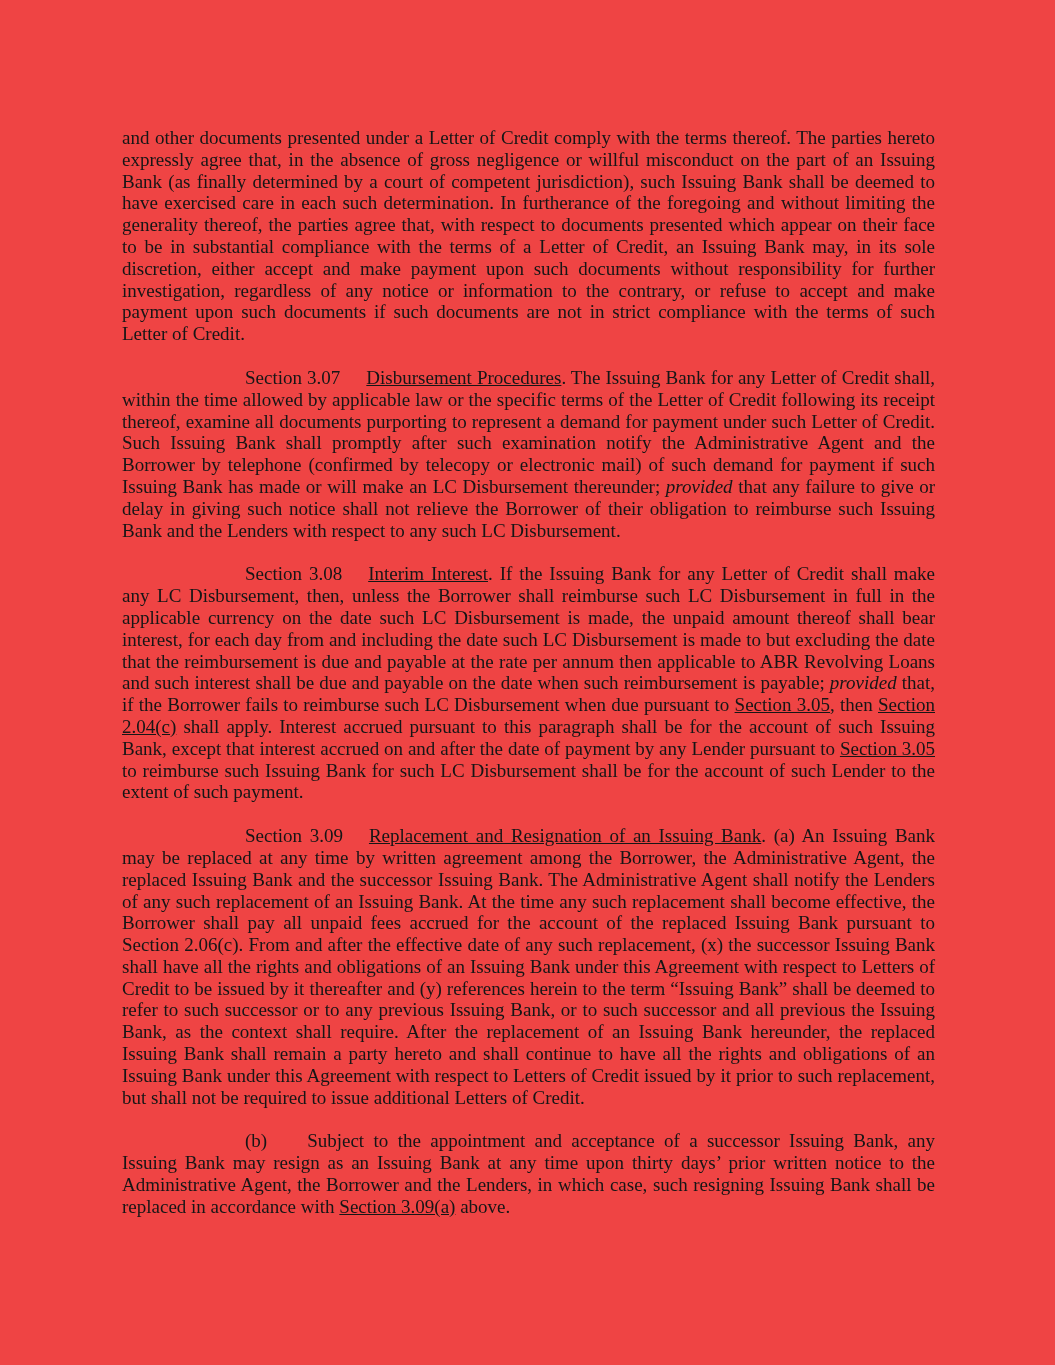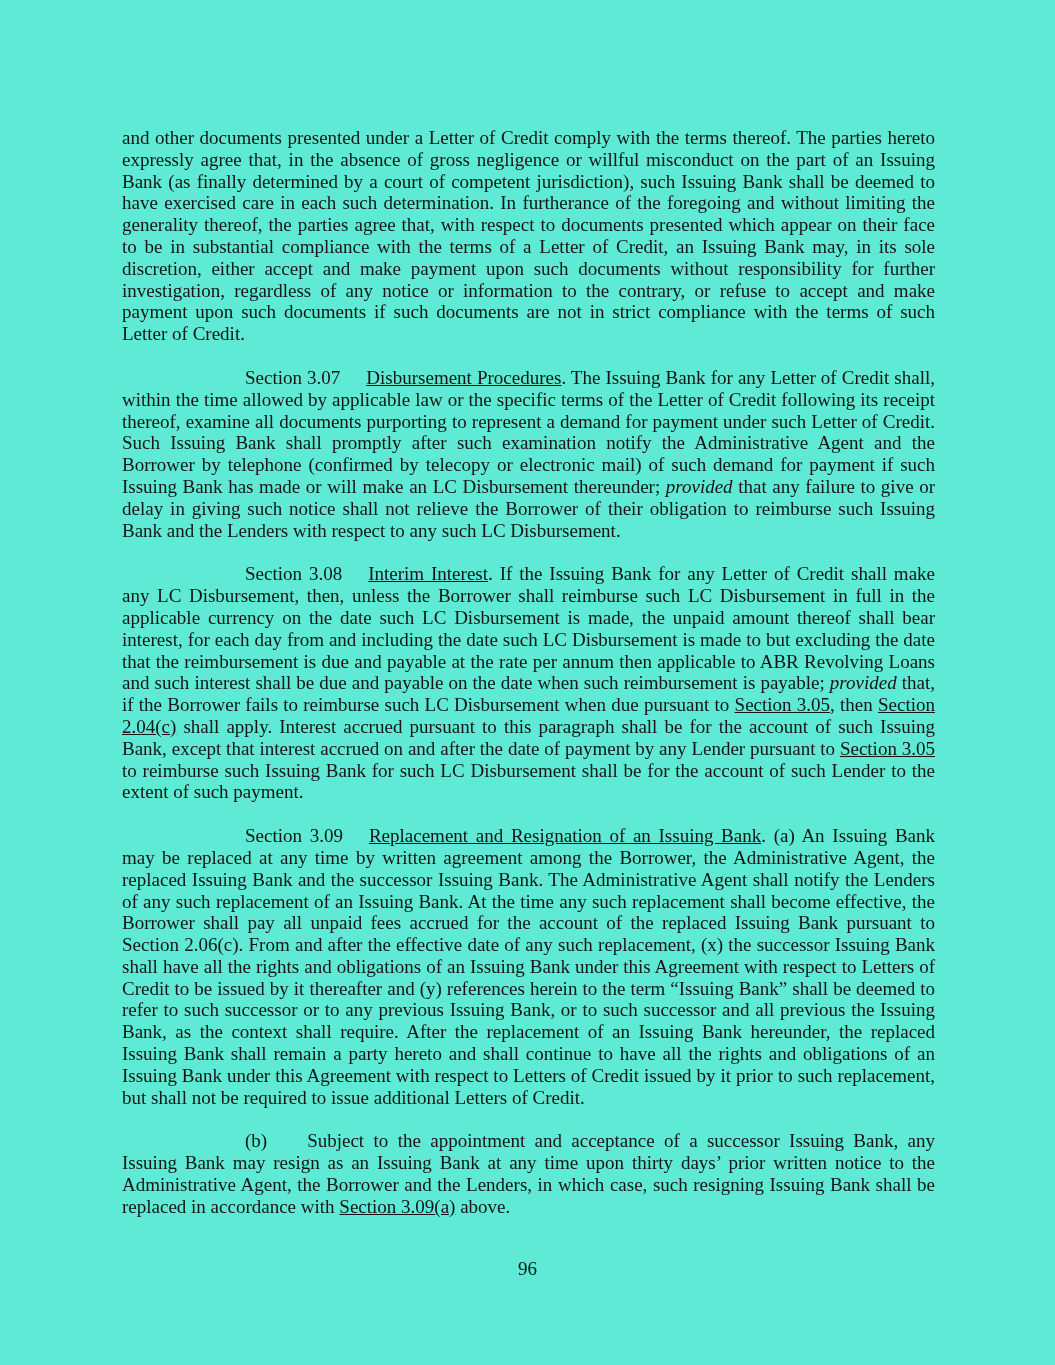--- a/index.html
+++ b/index.html
@@ -7,21 +7,21 @@
   body {
     width: 1055px;
     height: 1365px;
     font-family: "Liberation Serif", serif;
     color: #161616;
   }
   .page {
     position: relative;
     width: 1055px;
     height: 1365px;
-    background: #5eead4;
+    background: #ef4444;
     padding: 127px 120px 0 122px;
     overflow: hidden;
   }
   .para {
     font-size: 19px;
     line-height: 21.8px;
     text-align: justify;
     margin-bottom: 22px;
   }
   .para.indented { text-indent: 123px; margin-top: 6px; }
@@ -42,14 +42,13 @@
 <body>
 
 <div class="page">
   <div class="content">
       <p class="para"><span>and other documents presented under a Letter of Credit comply with the terms thereof.  The parties hereto expressly agree that, in the absence of gross negligence or willful misconduct on the part of an Issuing Bank (as finally determined by a court of competent jurisdiction), such Issuing Bank shall be deemed to have exercised care in each such determination.  In furtherance of the foregoing and without limiting the generality thereof, the parties agree that, with respect to documents presented which appear on their face to be in substantial compliance with the terms of a Letter of Credit, an Issuing Bank may, in its sole discretion, either accept and make payment upon such documents without responsibility for further investigation, regardless of any notice or information to the contrary, or refuse to accept and make payment upon such documents if such documents are not in strict compliance with the terms of such Letter of Credit.</span></p>
       <p class="para indented"><span>Section 3.07</span><span class="tab" style="width: 26px;"></span><span class="underline">Disbursement Procedures</span><span>. The Issuing Bank for any Letter of Credit shall, within the time allowed by applicable law or the specific terms of the Letter of Credit following its receipt thereof, examine all documents purporting to represent a demand for payment under such Letter of Credit.  Such Issuing Bank shall promptly after such examination notify the Administrative Agent and the Borrower by telephone (confirmed by telecopy or electronic mail) of such demand for payment if such Issuing Bank has made or will make an LC Disbursement thereunder; </span><span class="italic">provided</span><span> that any failure to give or delay in giving such notice shall not relieve the Borrower of their obligation to reimburse such Issuing Bank and the Lenders with respect to any such LC Disbursement.</span></p>
       <p class="para indented"><span>Section 3.08</span><span class="tab" style="width: 26px;"></span><span class="underline">Interim Interest</span><span>.  If the Issuing Bank for any Letter of Credit shall make any LC Disbursement, then, unless the Borrower shall reimburse such LC Disbursement in full in the applicable currency on the date such LC Disbursement is made, the unpaid amount thereof shall bear interest, for each day from and including the date such LC Disbursement is made to but excluding the date that the reimbursement is due and payable at the rate per annum then applicable to ABR Revolving Loans and such interest shall be due and payable on the date when such reimbursement is payable; </span><span class="italic">provided</span><span> that, if the Borrower fails to reimburse such LC Disbursement when due pursuant to </span><span class="underline">Section 3.05</span><span>, then </span><span class="underline">Section 2.04(c)</span><span> shall apply.  Interest accrued pursuant to this paragraph shall be for the account of such Issuing Bank, except that interest accrued on and after the date of payment by any Lender pursuant to </span><span class="underline">Section 3.05 </span><span>to reimburse such Issuing Bank for such LC Disbursement shall be for the account of such Lender to the extent of such payment.</span></p>
       <p class="para indented"><span>Section 3.09</span><span class="tab" style="width: 26px;"></span><span class="underline">Replacement and Resignation of an Issuing Bank</span><span>.  (a) An Issuing Bank may be replaced at any time by written agreement among the Borrower, the Administrative Agent, the replaced Issuing Bank and the successor Issuing Bank.  The Administrative Agent shall notify the Lenders of any such replacement of an Issuing Bank.  At the time any such replacement shall become effective, the Borrower shall pay all unpaid fees accrued for the account of the replaced Issuing Bank pursuant to Section 2.06(c).  From and after the effective date of any such replacement, (x) the successor Issuing Bank shall have all the rights and obligations of an Issuing Bank under this Agreement with respect to Letters of Credit to be issued by it thereafter and (y) references herein to the term “Issuing Bank” shall be deemed to refer to such successor or to any previous Issuing Bank, or to such successor and all previous the Issuing Bank, as the context shall require.  After the replacement of an Issuing Bank hereunder, the replaced Issuing Bank shall remain a party hereto and shall continue to have all the rights and obligations of an Issuing Bank under this Agreement with respect to Letters of Credit issued by it prior to such replacement, but shall not be required to issue additional Letters of Credit.</span></p>
       <p class="para indented"><span>(b)</span><span class="tab" style="width: 40px;"></span><span>Subject to the appointment and acceptance of a successor Issuing Bank, any Issuing Bank may resign as an Issuing Bank at any time upon thirty days’ prior written notice to the Administrative Agent, the Borrower and the Lenders, in which case, such resigning Issuing Bank shall be replaced in accordance with </span><span class="underline">Section 3.09(a)</span><span> above.</span></p>
     </div>
-  <div class="page-number">96</div>
 </div>
 
 </body></html>

